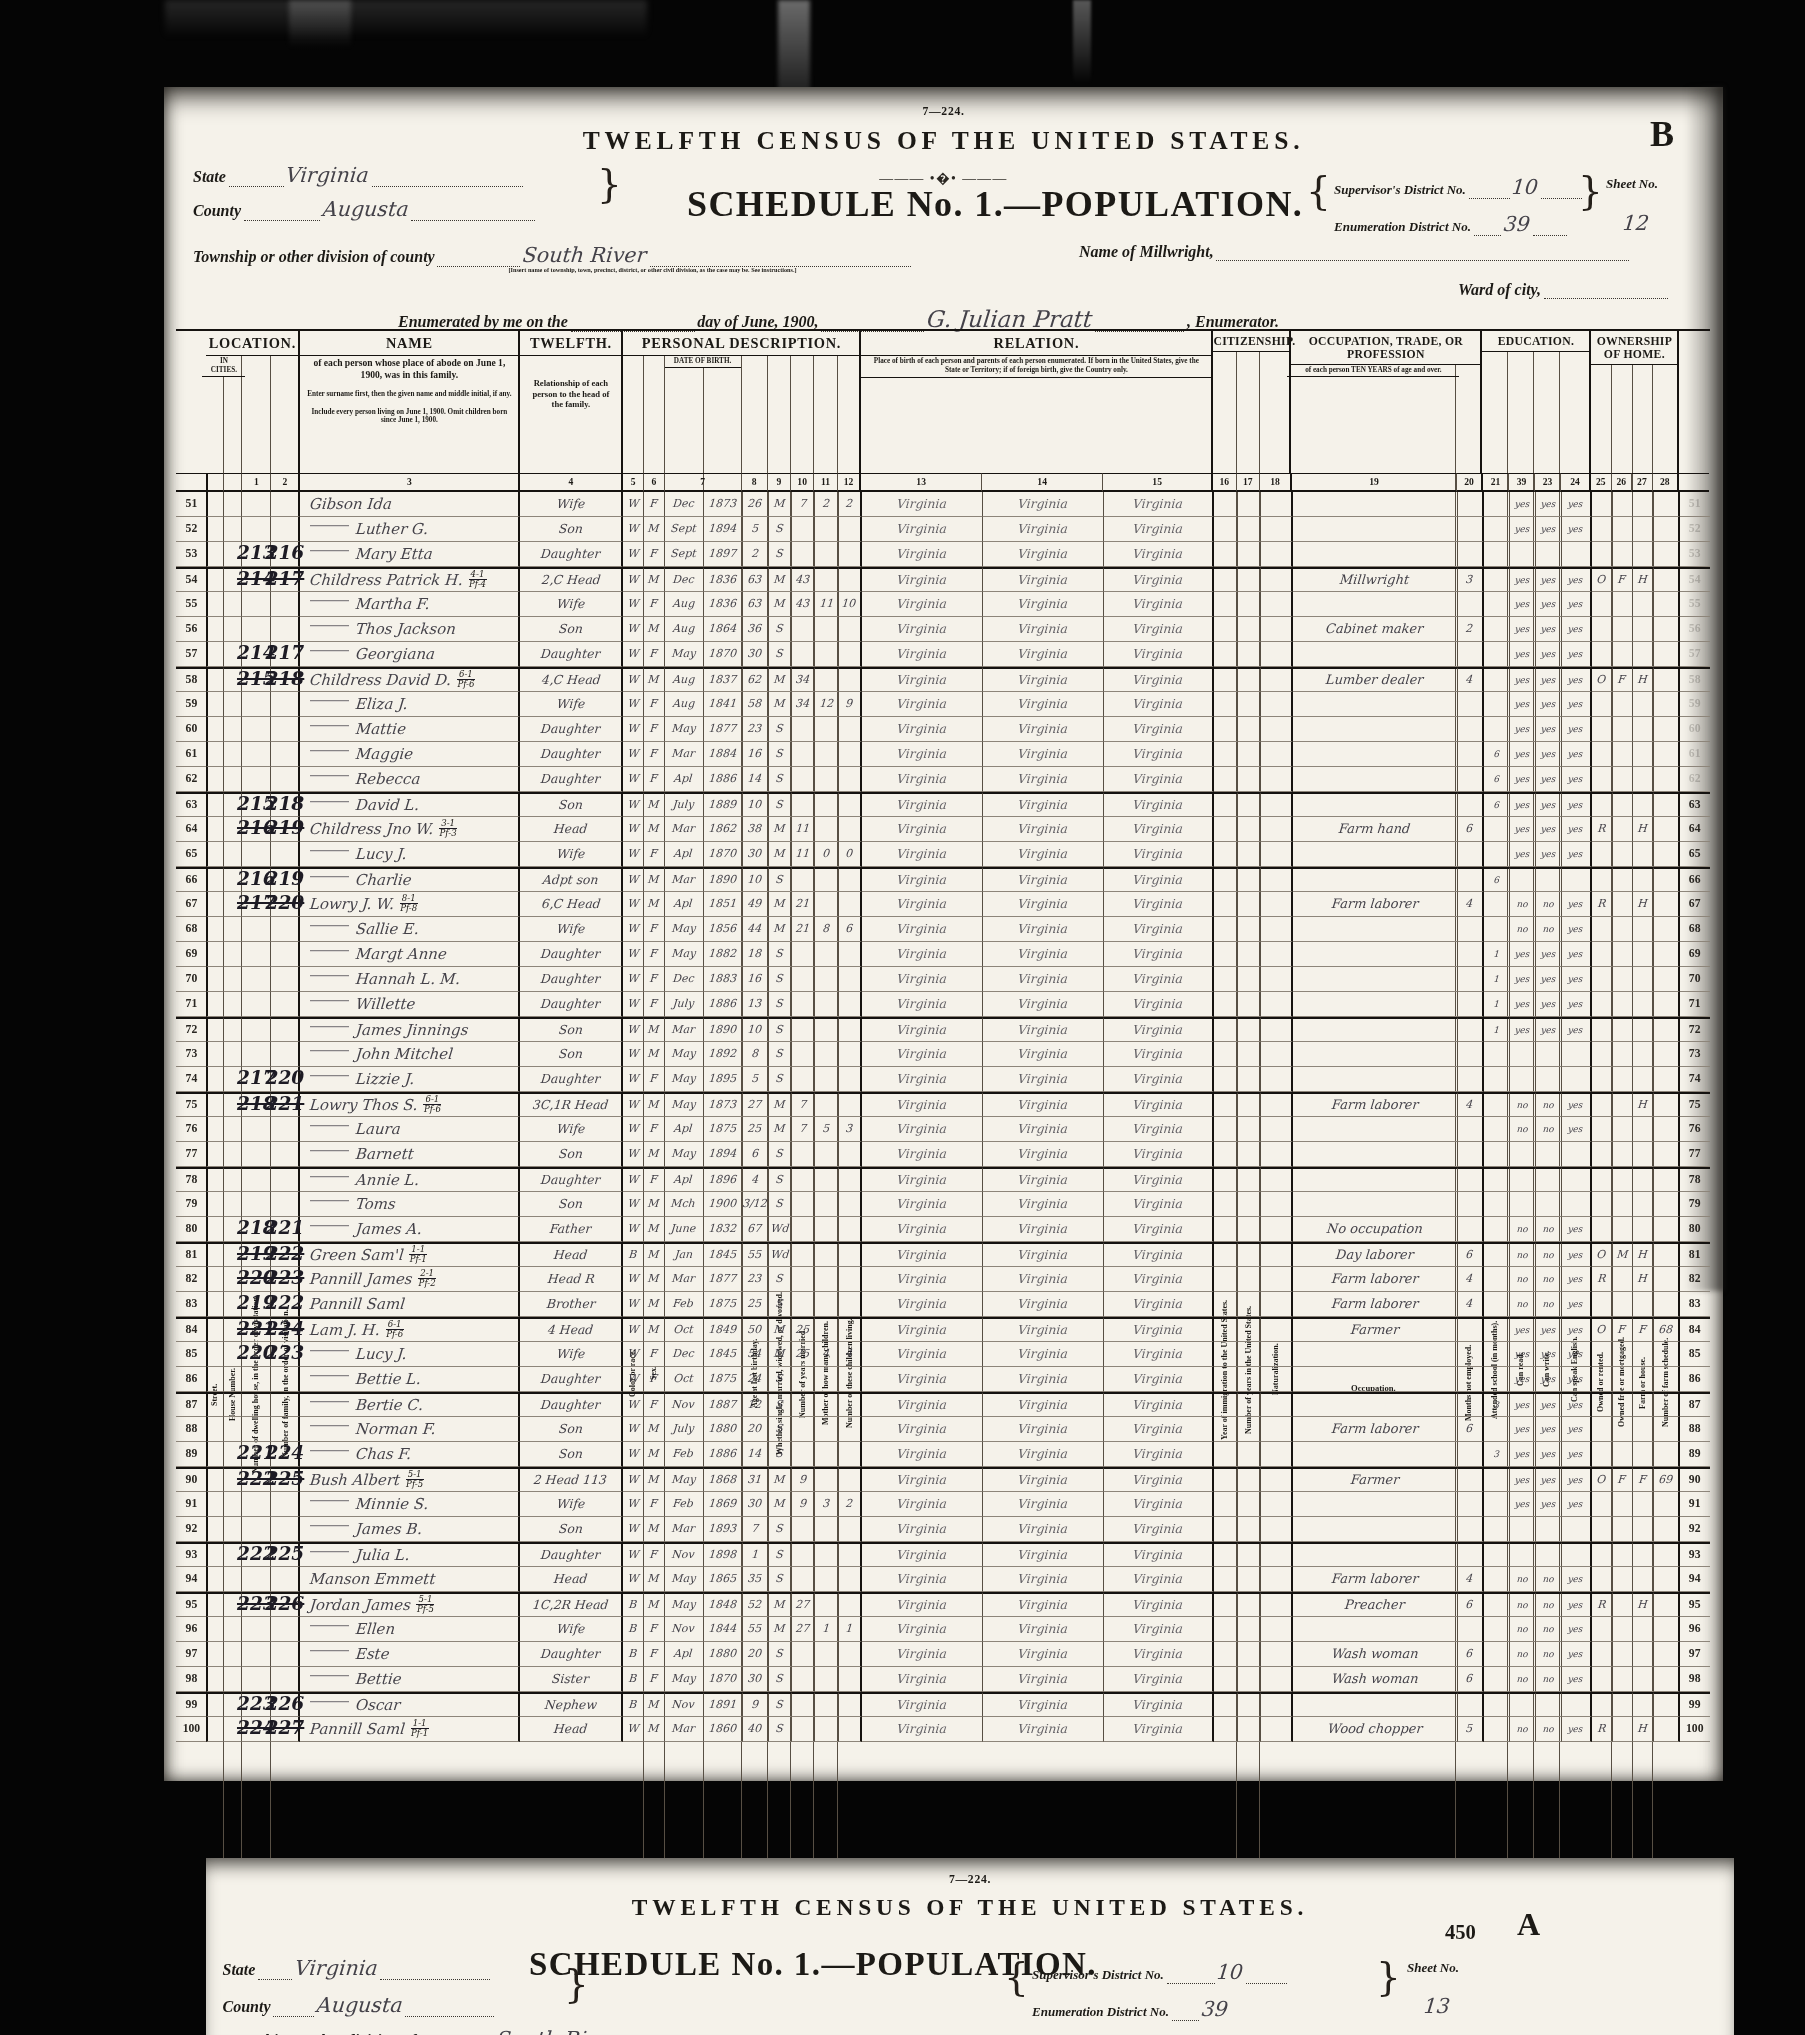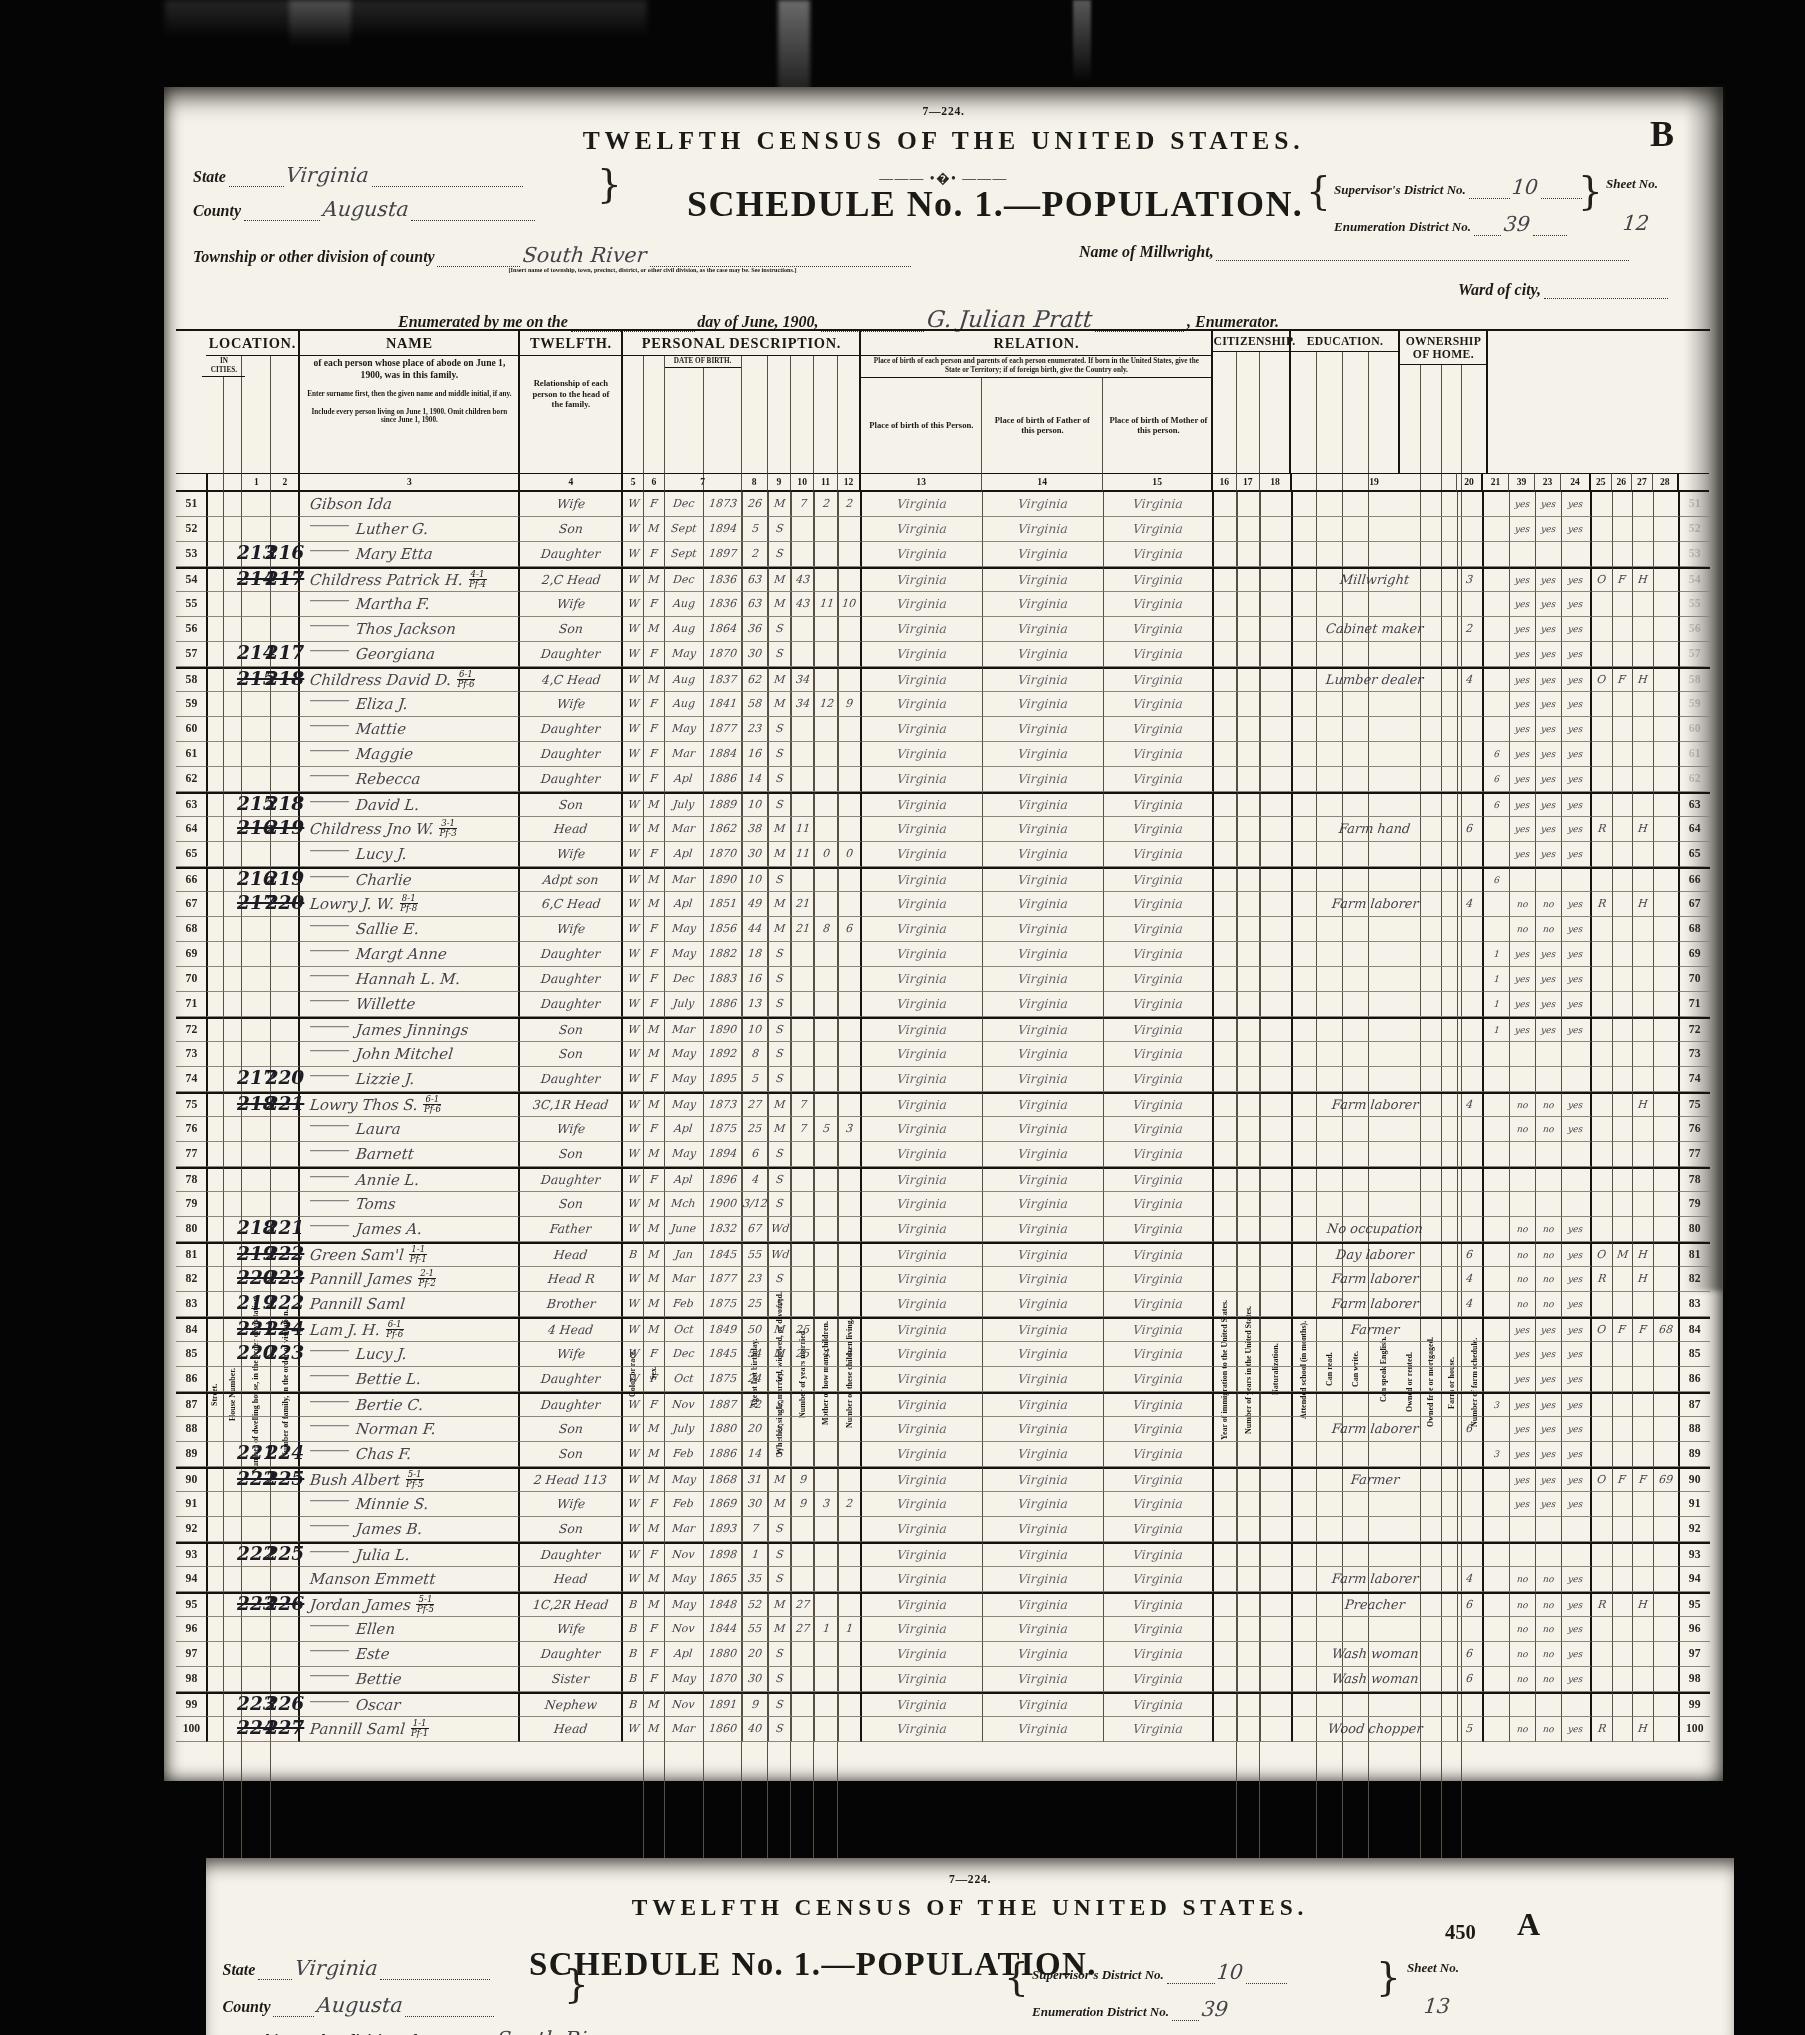--- a/index.html
+++ b/index.html
@@ -215,44 +215,45 @@
               </div>
               <div class="cell nob" style="width:23.4px;flex:0 0 23.4px;border-right:none;">
                 <div class="vlab">Number of these children living.</div>
               </div>
             </div>
           </div>
           <div class="cell gb ghead" style="width: 352px; flex: 0 0 352px; flex-direction: column; align-items: stretch; justify-content: flex-start;">
             <div class="gtitle" style="text-align:center;border-bottom:0.7px solid #161310;padding-bottom:2.8px;">RELATION.</div>
             <div style="flex: 1 1 0%; display: flex; align-items: stretch; flex-direction: column;">
               <div class="hnote-sm" style="text-align:center;border-bottom:0.7px solid #161310;padding-bottom:2.1px;">Place of birth of each person and parents of each person enumerated.  If born in the United States, give the State or Territory; if of foreign birth, give the Country only.</div>
-              <div style="flex:1;display:flex;">
-                <div class="cell" style="width:121px;flex:0 0 121px;">
-                  <div class="hnote">Place of birth of this Person.</div>
-                </div>
-                <div class="cell" style="width:121px;flex:0 0 121px;">
-                  <div class="hnote">Place of birth of Father of this person.</div>
-                </div>
-                <div class="cell" style="width:110px;flex:0 0 110px;border-right:none;">
-                  <div class="hnote">Place of birth of Mother of this person.</div>
-                </div>
-              </div>
             </div>
           </div>
           <div class="cell gb ghead" style="width: 78px; flex: 0 0 78px; flex-direction: column; align-items: stretch; justify-content: flex-start;">
             <div class="gtitle-sm" style="text-align:center;border-bottom:0.7px solid #161310;padding-bottom:2.8px;">CITIZENSHIP.</div>
             <div style="flex:1;display:flex;align-items:stretch;">
               <div class="cell" style="width:23.4px;flex:0 0 23.4px;">
                 <div class="vlab">Year of immigration to the United States.</div>
               </div>
               <div class="cell" style="width:23.4px;flex:0 0 23.4px;">
                 <div class="vlab">Number of years in the United States.</div>
               </div>
               <div class="cell nob" style="width:32px;flex:0 0 32px;border-right:none;">
                 <div class="vlab">Naturalization.</div>
+              </div>
+            </div>
+          </div>
+          <div class="cell gb ghead" style="width: 191px; flex: 0 0 191px; flex-direction: column; align-items: stretch; justify-content: flex-start;">
+            <div class="gtitle-sm" style="text-align:center;border-bottom:0.7px solid #161310;padding-bottom:2.8px;">OCCUPATION, TRADE, OR PROFESSION</div>
+            <div style="flex: 1 1 0%; display: flex; align-items: stretch; flex-direction: row;">
+              <div class="cell" style="width:165px;flex:0 0 165px;flex-direction:column;">
+                <div class="hnote-sm" style="text-align:center;border-bottom:0.7px solid #161310;width:100%;">of each person TEN YEARS of age and over.</div>
+                <div class="hnote" style="flex:1;display:flex;align-items:center;justify-content:center;">Occupation.</div>
+              </div>
+              <div class="cell nob" style="width:26px;flex:0 0 26px;border-right:none;">
+                <div class="vlab">Months not employed.</div>
               </div>
             </div>
           </div>
           <div class="cell gb ghead" style="width: 109px; flex: 0 0 109px; flex-direction: column; align-items: stretch; justify-content: flex-start;">
             <div class="gtitle-sm" style="text-align:center;border-bottom:0.7px solid #161310;padding-bottom:2.8px;">EDUCATION.</div>
             <div style="flex:1;display:flex;align-items:stretch;">
               <div class="cell" style="width:26px;flex:0 0 26px;">
                 <div class="vlab">Attended school (in months).</div>
               </div>
               <div class="cell" style="width:26px;flex:0 0 26px;">

